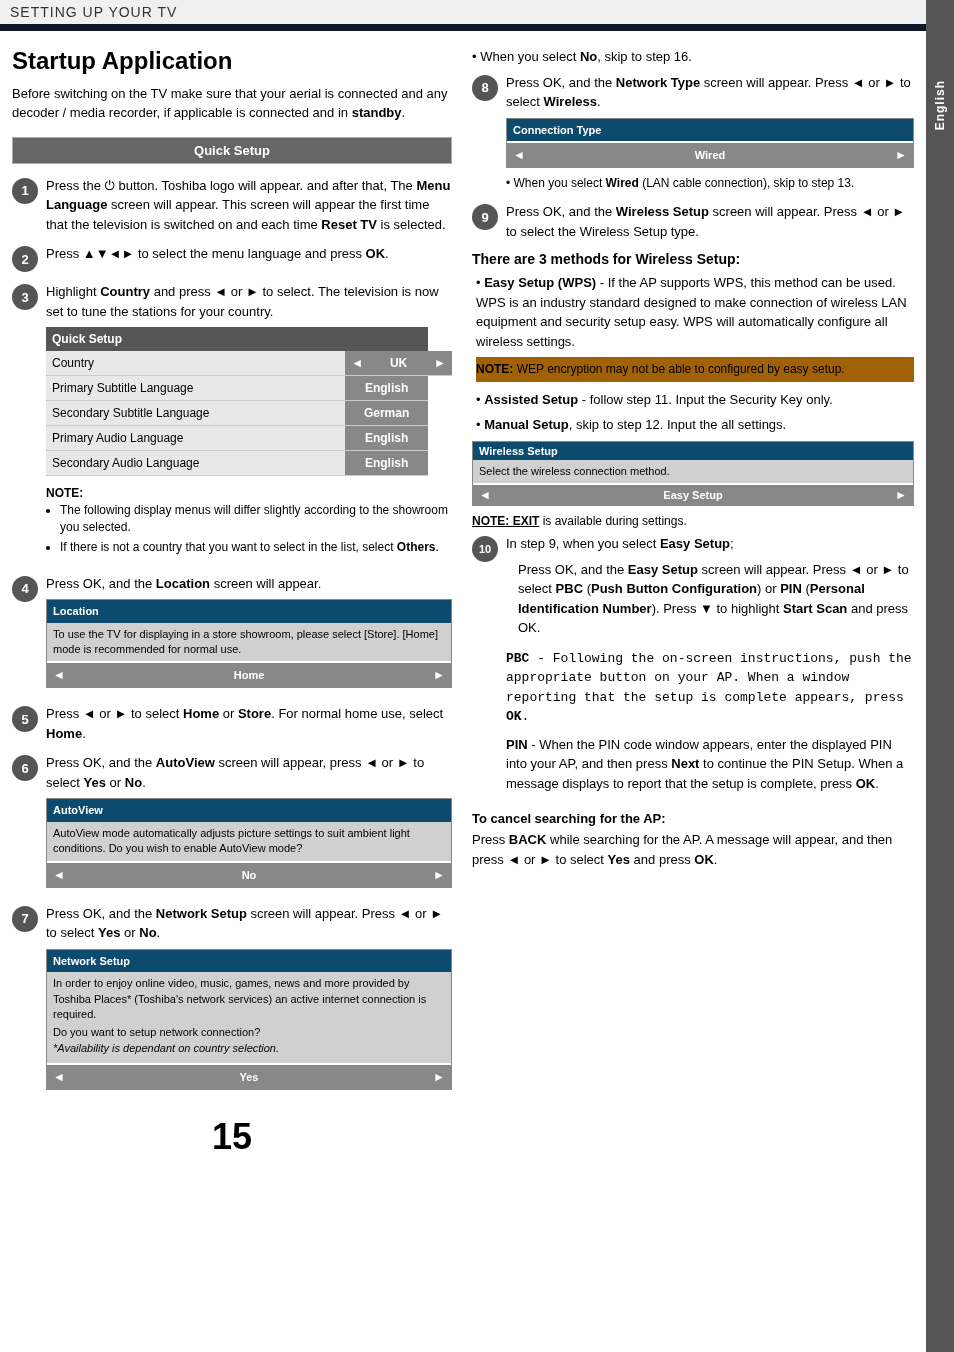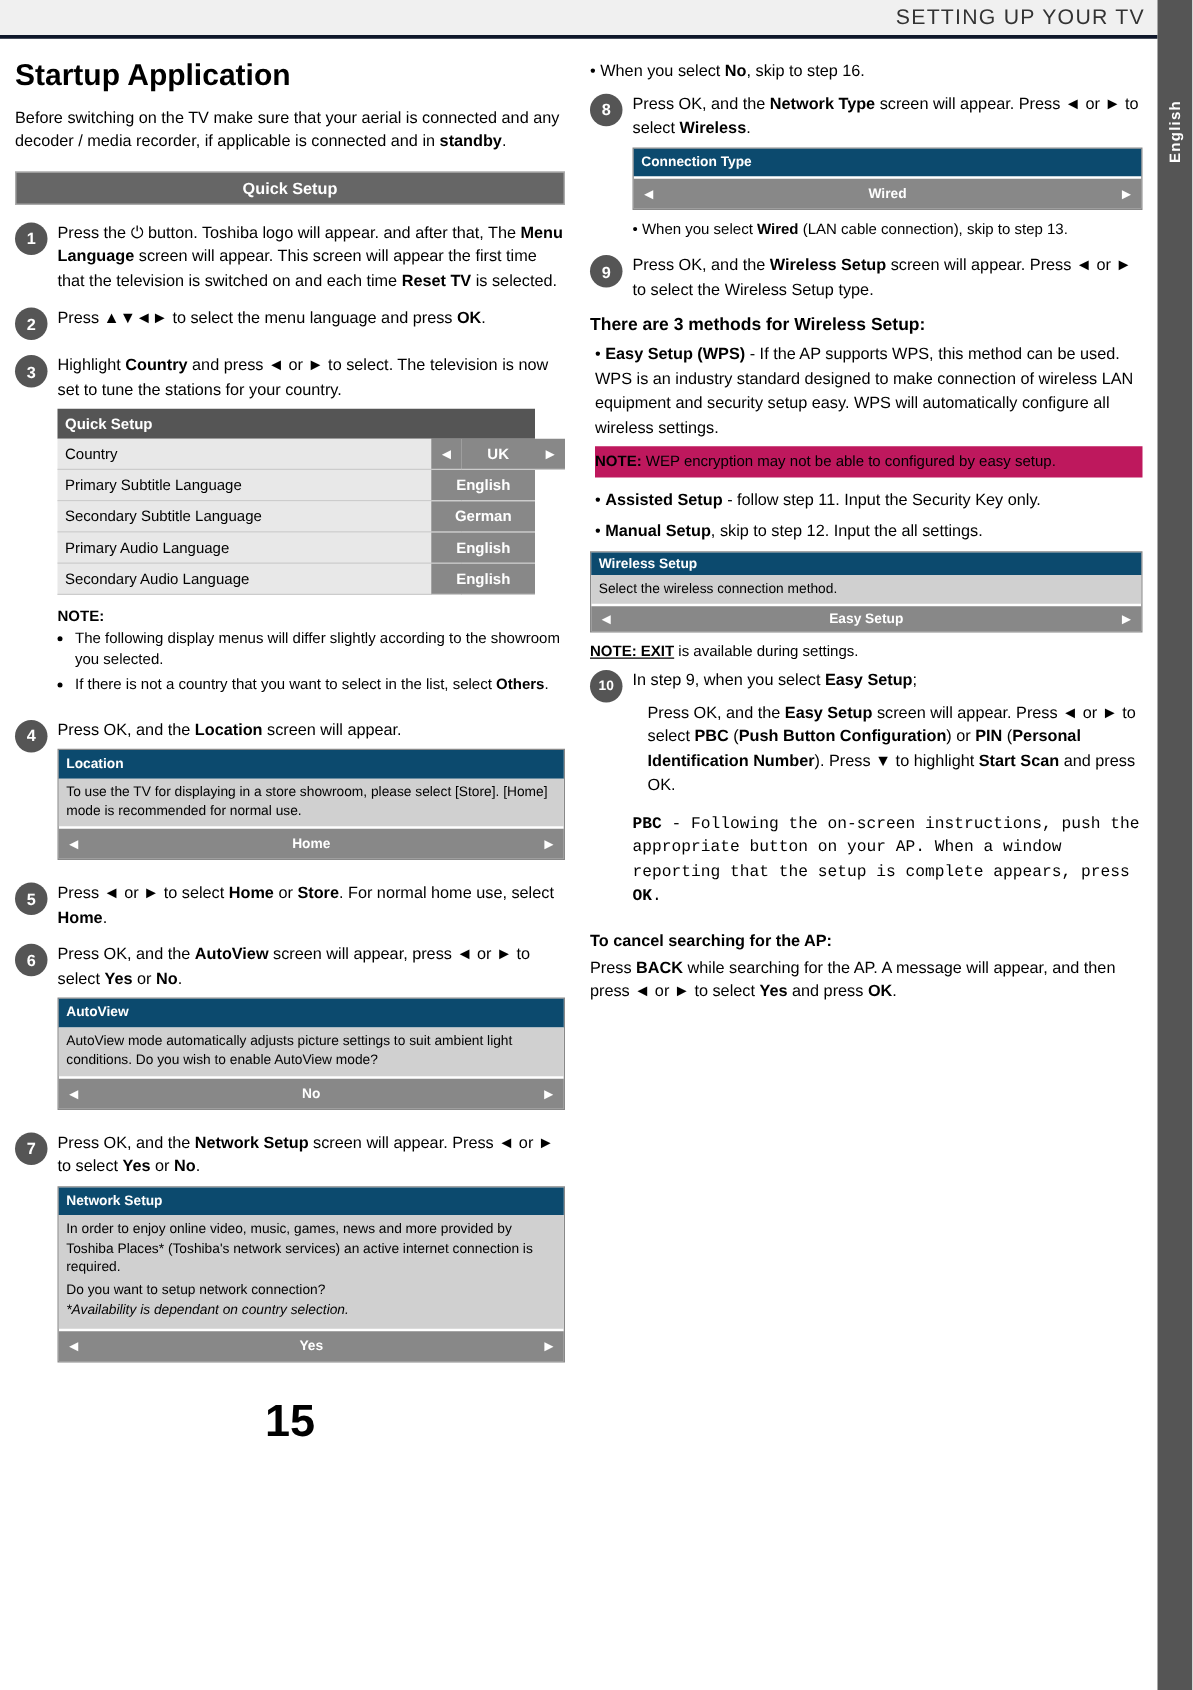--- a/index.html
+++ b/index.html
@@ -41,24 +41,23 @@
     
     .main-content {
       flex: 1;
       display: flex;
       flex-direction: column;
     }
 
     
     .top-bar {
       background: #f0f0f0;
-      border-bottom: 3px solid #0f172a;
-      text-align: right;
+      border-bottom: 7px solid #0f172a;
       padding: 4px 10px;
-      font-size: 17px;
+      font-size: 14px;
       color: #333;
       letter-spacing: 1px;
       text-transform: uppercase;
     }
 
     
     .content-columns {
       display: flex;
       flex: 1;
       padding: 16px 12px;
@@ -320,21 +319,21 @@
     }
 
     .step-content-right {
       flex: 1;
       font-size: 13px;
       line-height: 1.5;
     }
     .step-content-right strong { font-weight: bold; }
 
     .note-wep {
-      background: #be185d;
+      background: #a16207;
       border: none;
       padding: 4px 0;
       font-size: 12px;
       line-height: 1.4;
       margin: 0 0 8px 0;
     }
     .note-wep strong { font-weight: bold; }
 
     .inline-bullet {
       font-size: 13px;
@@ -569,20 +568,23 @@
             In step 9, when you select <strong>Easy Setup</strong>;
 
             <div class="indent-block" style="margin-top:6px;">
               Press OK, and the <strong>Easy Setup</strong> screen will appear. Press ◄ or ► to select <strong>PBC</strong> (<strong>Push Button Configuration</strong>) or <strong>PIN</strong> (<strong>Personal Identification Number</strong>). Press ▼ to highlight <strong>Start Scan</strong> and press OK.
             </div>
 
             <div class="para" style="margin-top:11px;font-family:Liberation Mono, monospace;">
               <strong>PBC</strong> - Following the on-screen instructions, push the appropriate button on your AP. When a window reporting that the setup is complete appears, press <strong>OK</strong>.
             </div>
 
+            <div class="para">
+              <strong>PIN</strong> - When the PIN code window appears, enter the displayed PIN into your AP, and then press <strong>Next</strong> to continue the PIN Setup. When a message displays to report that the setup is complete, press <strong>OK</strong>.
+            </div>
           </div>
         </div>
 
         <div class="cancel-section-title">To cancel searching for the AP:</div>
         <div class="para">
           Press <strong>BACK</strong> while searching for the AP. A message will appear, and then press ◄ or ► to select <strong>Yes</strong> and press <strong>OK</strong>.
         </div>
 
       </div>
 

